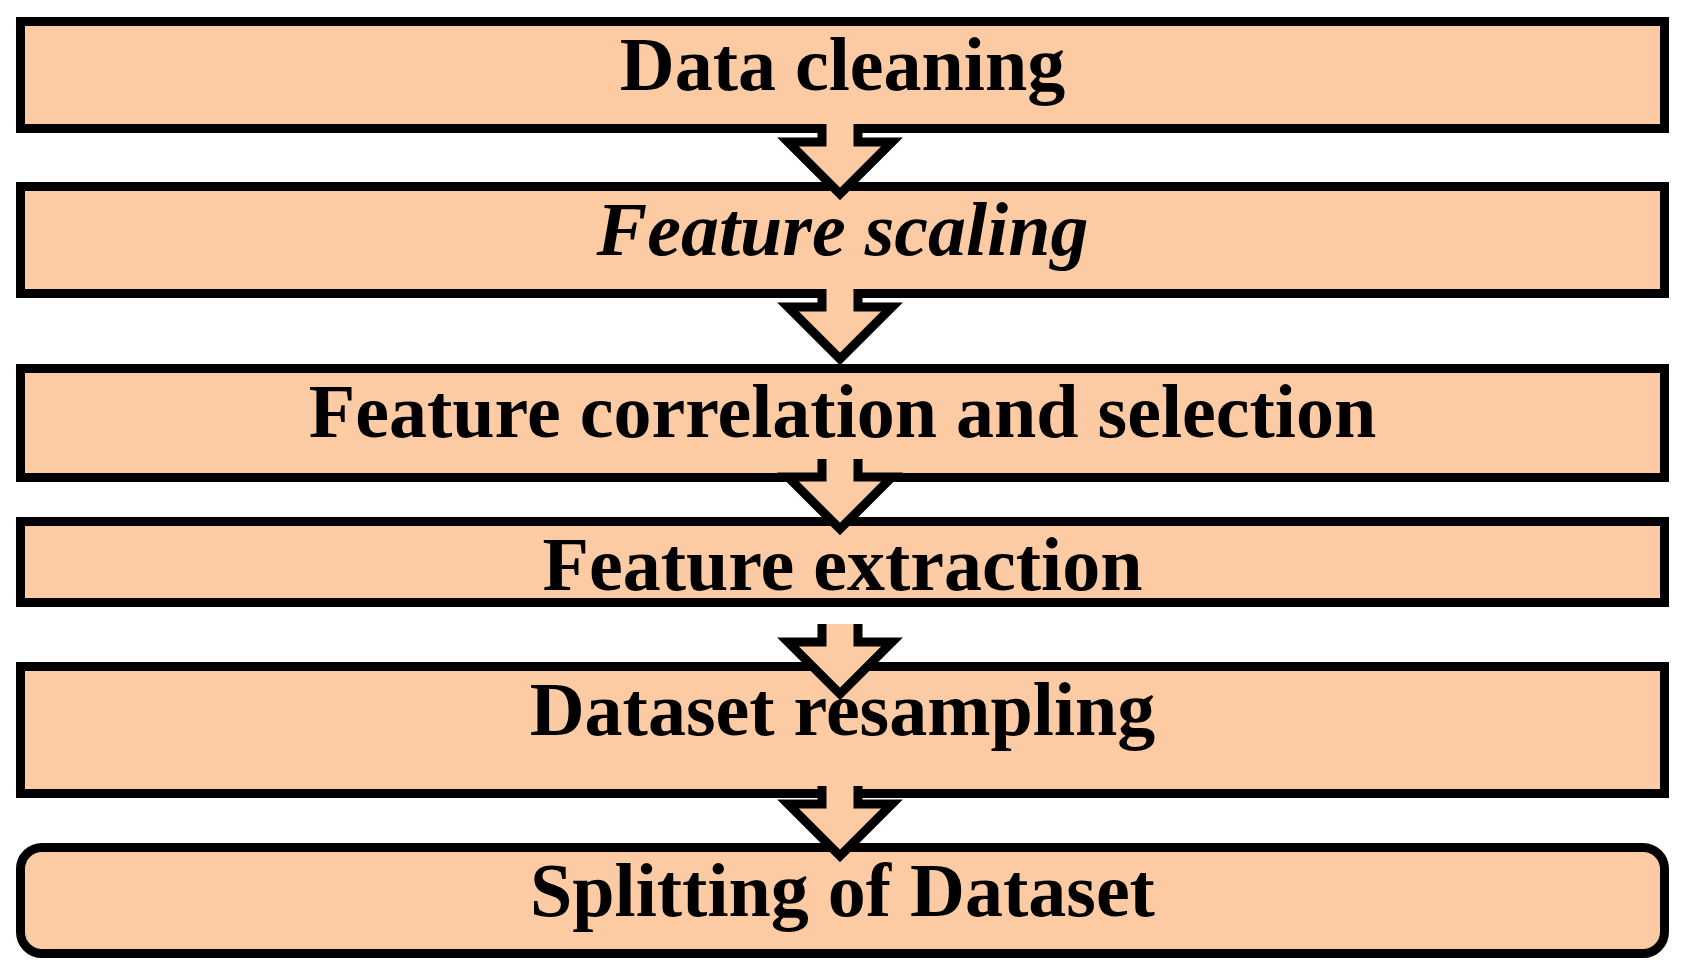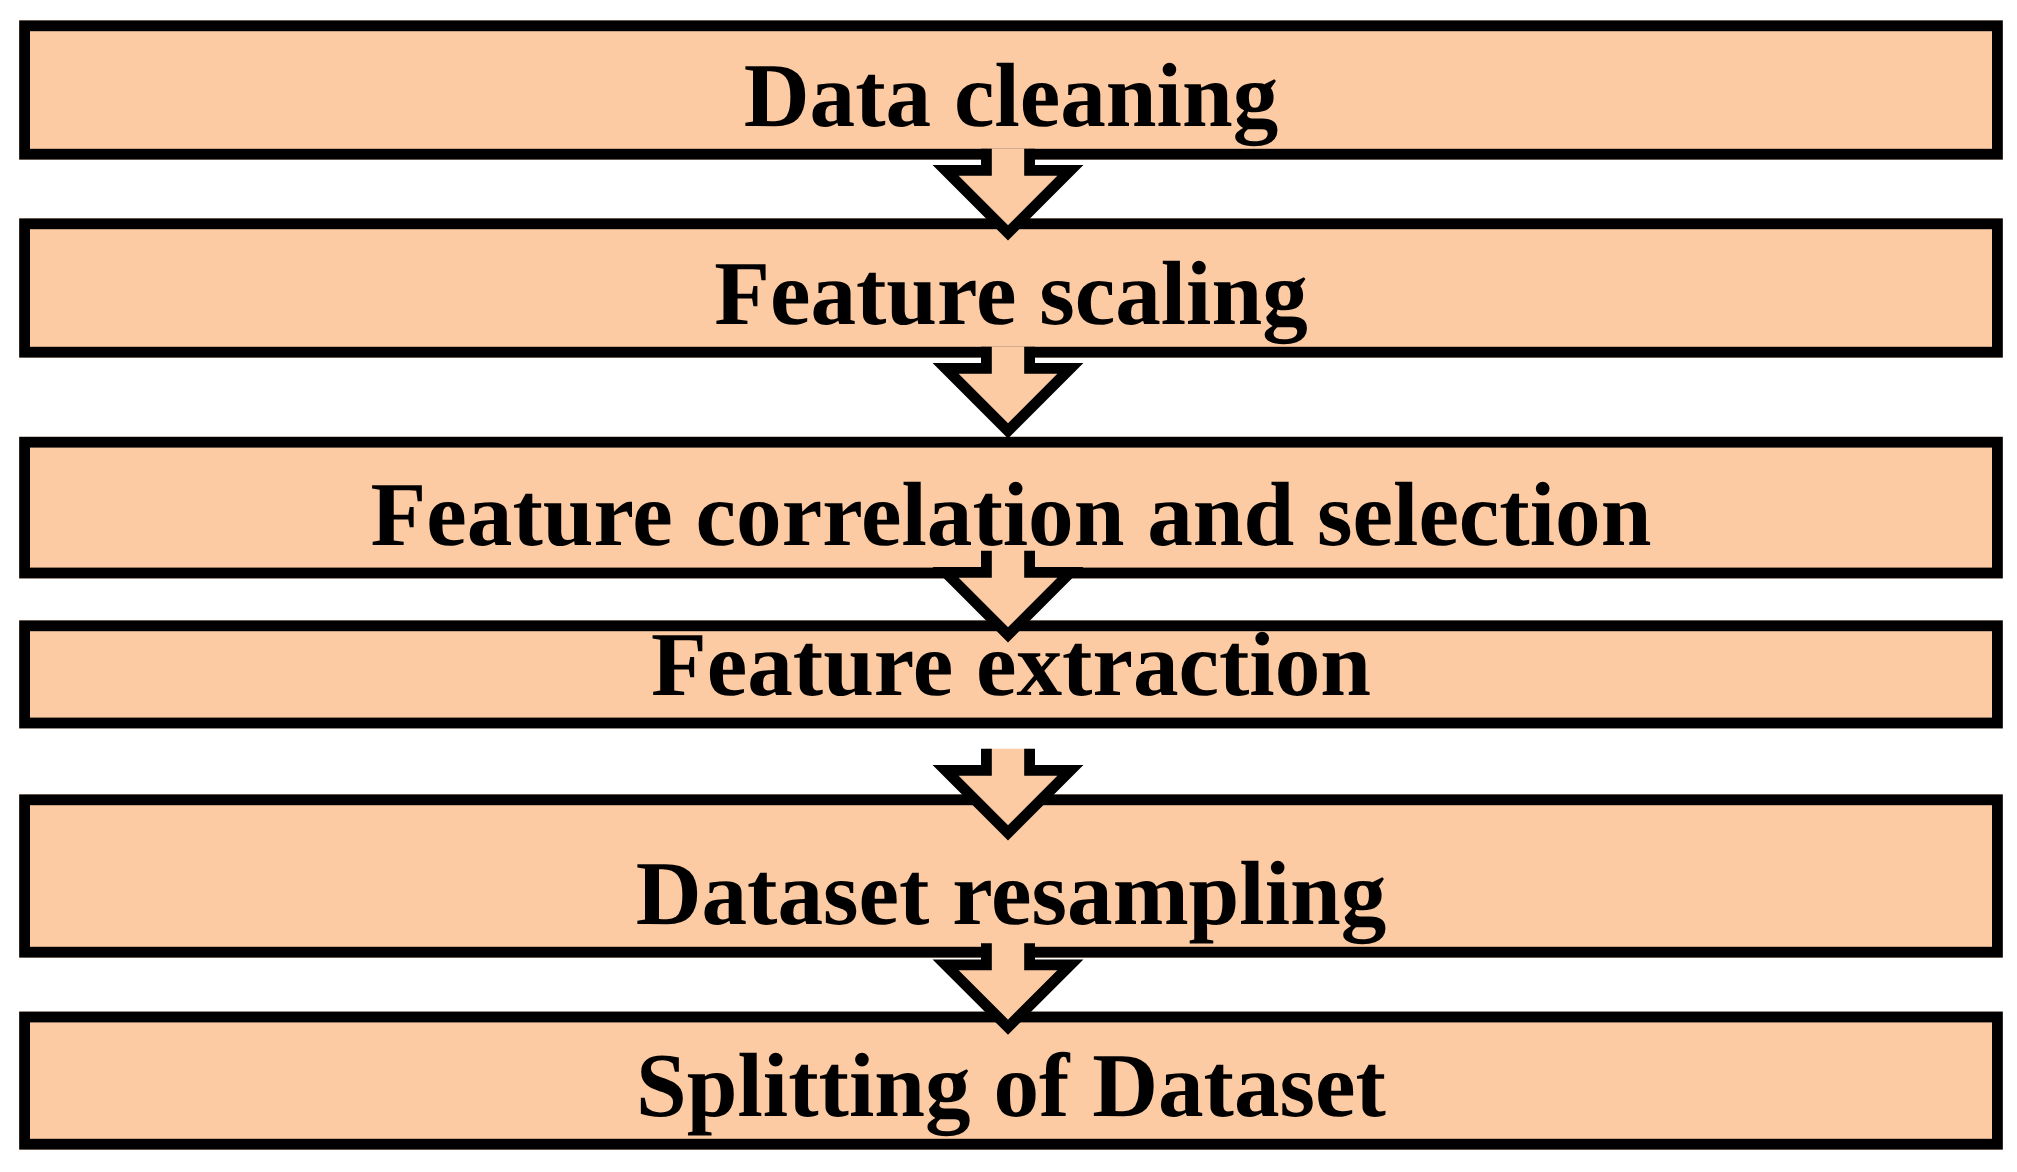--- a/index.html
+++ b/index.html
@@ -20,21 +20,21 @@
     overflow: hidden;
     font-family: "Liberation Serif", "DejaVu Serif", serif;
   }
   .box {
     position: absolute;
     left: 16px;
     width: 1653px;
     background: var(--box-fill);
     border: 9px solid var(--box-border);
     display: flex;
-    align-items: flex-end;
+    align-items: flex-start;
     justify-content: center;
   }
   .box-label {
     color: var(--text);
     font-weight: bold;
     font-size: 76px;
     line-height: 1;
     white-space: nowrap;
     letter-spacing: 0px;
     padding-bottom: 6px;
@@ -55,37 +55,37 @@
 </style>
 </head>
 <body>
 
 <div class="canvas">
 
   <div class="box" style="top:17px; height:116px;">
     <span class="box-label">Data cleaning</span>
   </div>
 
-  <div class="box" style="top:182px; height:116px;">
+  <div class="box" style="top:182px; height:116px;font-style:italic;">
     <span class="box-label">Feature scaling</span>
   </div>
 
   <div class="box" style="top:364px; height:118px;">
     <span class="box-label">Feature correlation and selection</span>
   </div>
 
   <div class="box" style="top:517px; height:90px;">
     <span class="box-label">Feature extraction</span>
   </div>
 
   <div class="box" style="top:662px; height:136px;">
     <span class="box-label">Dataset resampling</span>
   </div>
 
-  <div class="box" style="top:843px; height:115px;">
+  <div class="box" style="top:843px; height:115px;border-radius:26px;">
     <span class="box-label">Splitting of Dataset</span>
   </div>
 
   <svg class="arrow" style="top:124px;" width="116" height="74" viewBox="0 0 116 74" xmlns="http://www.w3.org/2000/svg">
     <path class="arrow-path" d="M40,0 L40,18 L6,18 L58,70 L110,18 L76,18 L76,0"></path>
   </svg>
 
   <svg class="arrow" style="top:289px;" width="116" height="74" viewBox="0 0 116 74" xmlns="http://www.w3.org/2000/svg">
     <path class="arrow-path" d="M40,0 L40,18 L6,18 L58,70 L110,18 L76,18 L76,0"></path>
   </svg>

